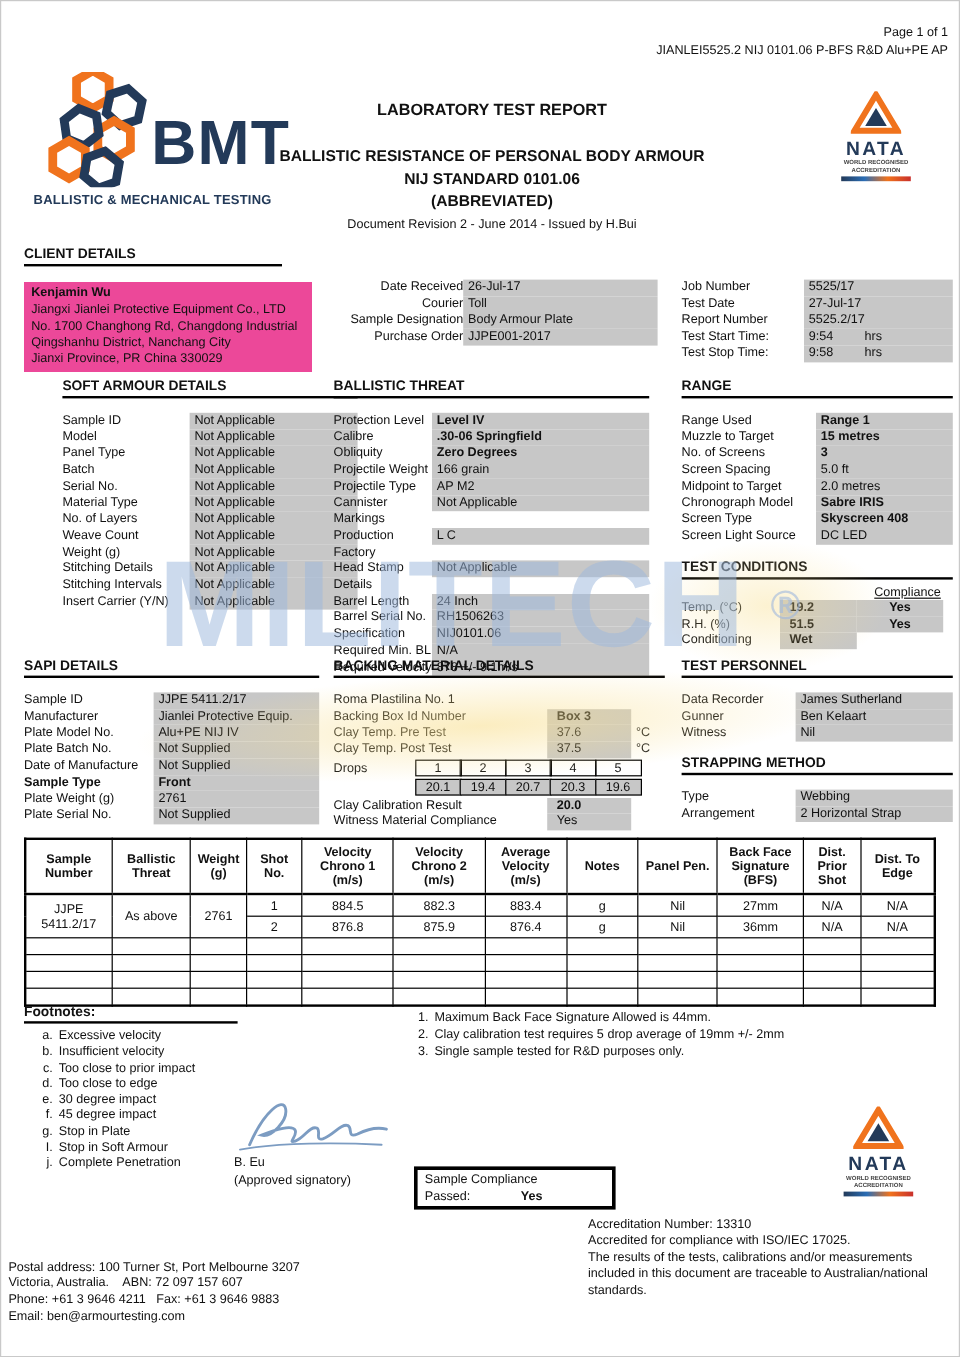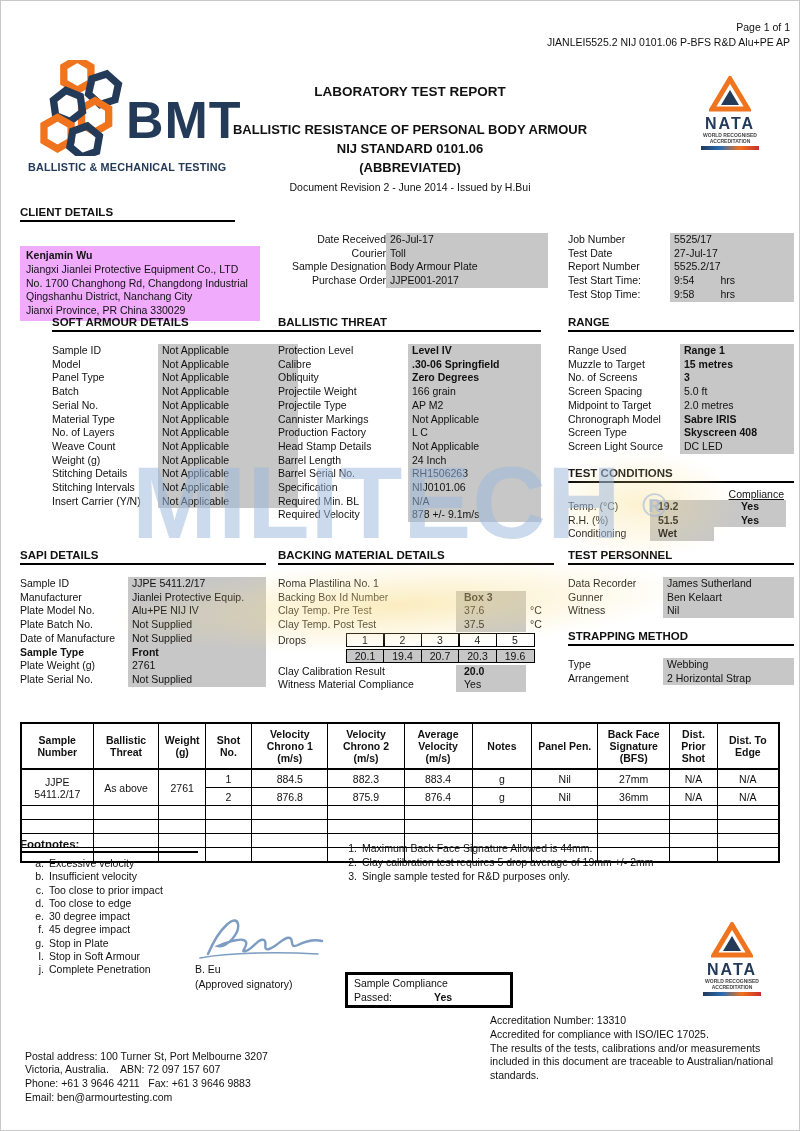--- a/index.html
+++ b/index.html
@@ -13,21 +13,21 @@
   .sec-h{font-weight:bold;font-size:11.5px;border-bottom:2.5px solid #000;padding-bottom:2px;}
   
   .kv-row{display:flex;font-size:10.5px;line-height:13.7px;align-items:baseline;}
   .kv-value{background:#c7c7c7;padding-left:4px;flex:1;}
   .rows{margin-top:12px;}
   
   .receipt .kv-label{width:108px;flex:none;text-align:right;}
   .job .kv-label{width:102px;flex:none;}
   .job .suffix{margin-left:26px;}
   .soft .kv-label{width:106px;flex:none;}
-  .threat .kv-label{width:130px;flex:none;}
+  .threat .kv-label{width:82px;flex:none;}
   .range .kv-label{width:112px;flex:none;}
   .sapi .kv-label{width:108px;flex:none;}
   .personnel .kv-label{width:95px;flex:none;}
   .strapping .kv-label{width:95px;flex:none;}
   
   .page-meta{right:10px;top:20px;text-align:right;font-size:10.5px;line-height:15px;}
   .titles{left:230px;top:84px;width:360px;text-align:center;}
   .t1{font-size:13.5px;font-weight:bold;}
   .t2{font-size:13px;font-weight:bold;margin-top:23px;}
   .t3,.t4{font-size:13px;font-weight:bold;margin-top:4px;}
@@ -41,21 +41,21 @@
   
   .nata{width:84px;text-align:center;}
   .nata-top{left:688px;top:76px;}
   .nata-bottom{left:690px;top:922px;}
   .nata-name{font-size:16px;font-weight:bold;color:#233a59;letter-spacing:2px;line-height:16px;}
   .nata-cap{font-size:5px;font-weight:bold;color:#444;line-height:6px;}
   .nata-bar{height:4px;width:58px;margin:2px auto 0;
             background:linear-gradient(90deg,#233a59,#2a6db5,#f0731d,#c9302c);}
   
   .client{left:20px;top:206px;width:215px;}
-  .client-box{margin-top:24px;background:#f0abfc;width:228px;padding:3px 6px;
+  .client-box{margin-top:13px;background:#ec4899;width:228px;padding:3px 6px;
               font-size:10.5px;line-height:13.8px;}
   .receipt{left:278px;top:233px;width:270px;}
   .job{left:568px;top:233px;width:226px;}
   .soft{left:20px;top:316px;width:246px;margin-left:32px;}
   .threat{left:278px;top:316px;width:263px;}
   .range{left:568px;top:316px;width:226px;}
   
   .conditions{left:568px;top:467px;width:226px;}
   .comp-head{font-size:10.5px;text-decoration:underline;text-align:right;
              padding-right:10px;margin-top:5px;}
@@ -71,21 +71,21 @@
   .d-label{width:69px;flex:none;}
   .dcells{display:flex;}
   .dc{width:37px;flex:none;border:1.5px solid #000;margin-left:-1.5px;text-align:center;
       font-size:10.5px;line-height:12px;}
   .dc.dv{background:#c7c7c7;}
   .drops-row{margin-top:1px;}
   .personnel{left:568px;top:549px;width:226px;}
   .strapping{left:568px;top:630px;width:226px;}
   
   .results{left:20px;top:698px;width:760px;}
-  table.res{border-collapse:collapse;width:760px;table-layout:fixed;font-size:10.5px;border:2px solid #000;margin-top:24px;}
+  table.res{border-collapse:collapse;width:760px;table-layout:fixed;font-size:10.5px;border:2px solid #000;}
   table.res th,table.res td{border:1px solid #000;text-align:center;padding:1px 2px;
       overflow:hidden;line-height:12px;}
   table.res th{font-weight:bold;border-bottom:2px solid #000;vertical-align:middle;height:42px;}
   table.res td{height:15px;vertical-align:middle;}
   tr.empty td{height:11px;}
   
   .footnotes{left:20px;top:838px;width:300px;}
   .fn-h{font-weight:bold;font-size:11.5px;width:178px;border-bottom:2.5px solid #000;padding-bottom:1px;}
   .fn-item{display:flex;font-size:10.5px;line-height:13.3px;}
   .fn-key{width:24px;text-align:right;margin-right:5px;flex:none;}
@@ -94,21 +94,21 @@
   .rm-item{display:flex;font-size:10.5px;line-height:13.8px;}
   .rm-num{width:22px;text-align:right;margin-right:5px;flex:none;}
   .remarks .rows,.footnotes .rows{margin-top:4px;}
   
   .signature{left:192px;top:908px;}
   .signatory{left:195px;top:962px;font-size:10.5px;line-height:15px;}
   .comp-box{left:345px;top:972px;width:150px;border:3px solid #000;padding:1px 6px;font-size:10.5px;line-height:14px;}
   .comp-row{display:flex;}
   .comp-row .lbl{width:80px;}
   
-  .footer-left{left:25px;top:1022px;font-size:10.5px;line-height:13.8px;white-space:pre-wrap;}
+  .footer-left{left:7px;top:1022px;font-size:10.5px;line-height:13.8px;white-space:pre-wrap;}
   .footer-right{left:490px;top:1014px;width:300px;font-size:10.5px;line-height:13.8px;}
   
   .wm{pointer-events:none;z-index:5;}
   .wm-text{left:132px;top:452px;font-size:102px;font-weight:bold;letter-spacing:1px;
            color:rgba(158,184,221,.52);line-height:1;}
   .wm-reg{left:642px;top:486px;font-size:34px;color:rgba(158,184,221,.6);font-weight:bold;}
   .wm-swoosh{left:110px;top:560px;width:580px;height:90px;transform:rotate(-3deg);
      background:radial-gradient(ellipse at center,rgba(248,222,140,.55),rgba(248,222,140,0) 70%);}
   .wm-swoosh2{left:540px;top:450px;width:200px;height:110px;
      background:radial-gradient(ellipse at center,rgba(248,222,140,.4),rgba(248,222,140,0) 70%);}

